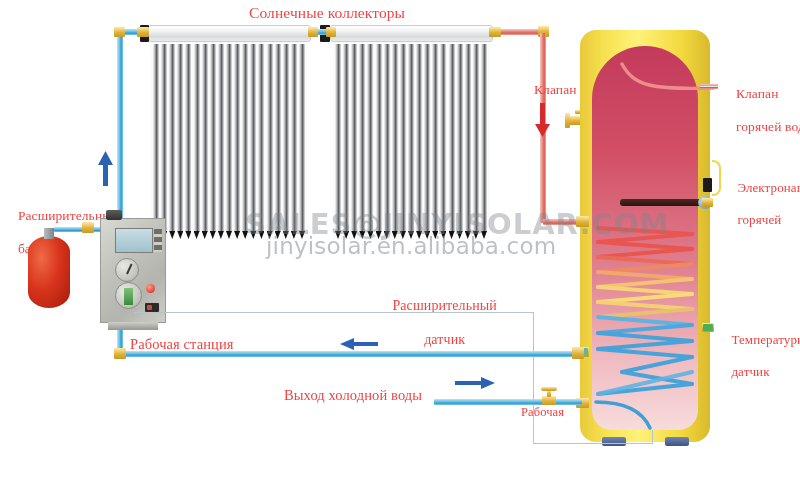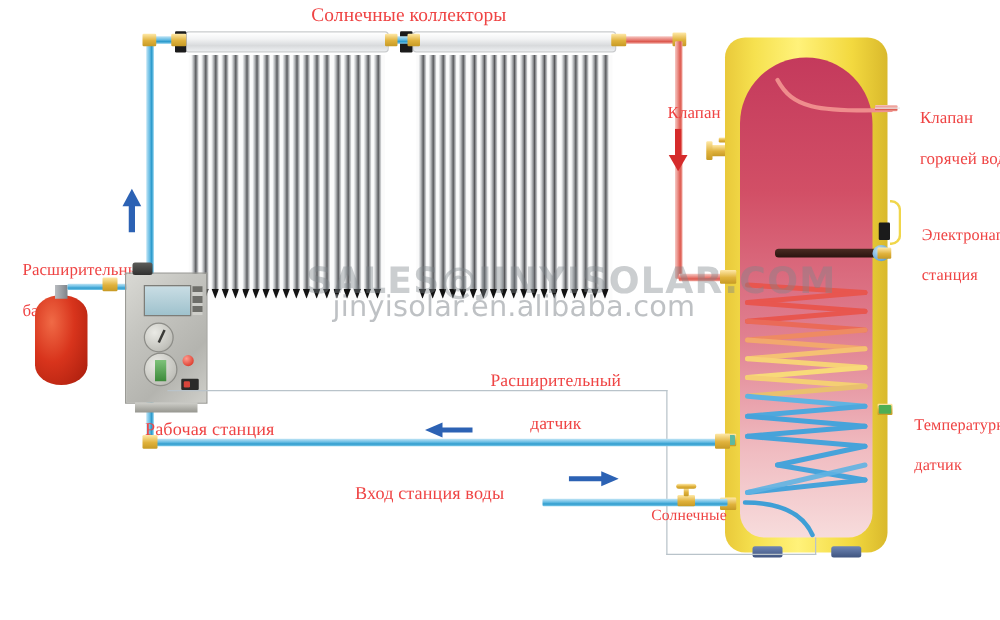--- a/index.html
+++ b/index.html
@@ -265,21 +265,21 @@
   <div class="abs" style="left:712px;top:160px;width:7px;height:32px;border:2px solid #f0d64a;border-left:none;border-radius:0 8px 8px 0;"></div>
 
   <div class="leader" style="left:700px;top:86px;width:20px;"></div>
   <div class="lbl" style="left:722px;top:70px;font-size:13.5px;">
     <span>Клапан</span><br>
     <span>горячей воды</span>
   </div>
 
   <div class="lbl" style="left:724px;top:164px;font-size:13px;">
     <span>Электронагре</span><br>
-    <span>станция</span>
+    <span>горячей</span>
   </div>
 
   <div class="lbl" style="left:718px;top:316px;font-size:13px;">
     <span>Температурны</span><br>
     <span>датчик</span>
   </div>
 
   <div class="lbl" style="left:4px;top:192px;font-size:13.5px;">
     <span>Расширительный</span><br>
     <span>бак</span>
@@ -298,50 +298,50 @@
     <div class="st-gauge" style="left:14px;top:63px;width:27px;height:27px;">
       <div class="abs" style="left:8px;top:5px;width:9px;height:17px;background:linear-gradient(180deg,#7ec27a,#3c8a3a);"></div>
     </div>
     <div class="abs" style="left:45px;top:65px;width:9px;height:9px;border-radius:50%;background:radial-gradient(circle at 35% 32%,#ff9b8f,#d32010);"></div>
     <div class="abs" style="left:44px;top:84px;width:14px;height:9px;background:#2b2b29;border-radius:1px;"></div>
     <div class="abs" style="left:46px;top:86px;width:5px;height:5px;background:#d8453b;border-radius:1px;"></div>
   </div>
   <div class="abs" style="left:106px;top:210px;width:16px;height:10px;background:linear-gradient(180deg,#5d5d5a,#313130);border-radius:2px;"></div>
   <div class="abs" style="left:108px;top:322px;width:50px;height:8px;background:linear-gradient(180deg,#cfcfca,#96968f);"></div>
 
-  <div class="lbl" style="left:116px;top:336px;font-size:14.5px;">Рабочая станция</div>
+  <div class="lbl" style="left:130px;top:336px;font-size:14.5px;">Рабочая станция</div>
 
   <div class="lbl" style="left:378px;top:280px;font-size:14px;text-align:center;">
     <span>Расширительный</span><br>
     <span>датчик</span>
   </div>
 
   <div class="hairline" style="left:134px;top:312px;width:400px;height:1px;background:#b9c3ca;"></div>
   <div class="hairline" style="left:533px;top:312px;width:1px;height:132px;background:#b9c3ca;"></div>
   <div class="hairline" style="left:533px;top:443px;width:120px;height:1px;background:#b9c3ca;"></div>
   <div class="hairline" style="left:652px;top:430px;width:1px;height:14px;background:#b9c3ca;"></div>
 
   <div class="pipe pipe-blue" style="left:120px;top:351px;width:462px;height:6px;"></div>
   <div class="fitting" style="left:114px;top:348px;width:12px;height:11px;"></div>
   <div class="fitting" style="left:572px;top:347px;width:12px;height:12px;"></div>
   <svg class="arrow-blue" style="left:340px;top:337px;" width="40" height="14" viewBox="0 0 40 14">
     <rect x="12" y="5" width="26" height="4" fill="#2c62b4"></rect>
     <polygon points="0,7 14,1 14,13" fill="#2c62b4"></polygon>
   </svg>
 
-  <div class="lbl" style="left:284px;top:387px;font-size:14.5px;">Вход станция воды</div>
+  <div class="lbl" style="left:284px;top:387px;font-size:14.5px;">Выход холодной воды</div>
   <div class="pipe pipe-blue" style="left:434px;top:399px;width:148px;height:6px;"></div>
   <svg class="arrow-blue" style="left:455px;top:376px;" width="40" height="14" viewBox="0 0 40 14">
     <rect x="0" y="5" width="27" height="4" fill="#2c62b4"></rect>
     <polygon points="40,7 26,1 26,13" fill="#2c62b4"></polygon>
   </svg>
 
   <div class="abs" style="left:539px;top:386px;width:20px;height:20px;">
     <div class="fitting" style="left:3px;top:10px;width:14px;height:9px;"></div>
     <div class="fitting" style="left:8px;top:4px;width:4px;height:7px;"></div>
     <div class="fitting" style="left:2px;top:1px;width:16px;height:4px;border-radius:3px;"></div>
   </div>
-  <div class="lbl" style="left:521px;top:405px;font-size:12.5px;">Солнечные</div>
+  <div class="lbl" style="left:521px;top:405px;font-size:12.5px;">Рабочая</div>
 
   <div class="watermark wm-small" style="left:266px;top:233px;">jinyisolar.en.alibaba.com</div>
   <div class="watermark wm-big" style="left:245px;top:207px;">SALES@JINYISOLAR.COM</div>
 
 </div>
 
 </body></html>

